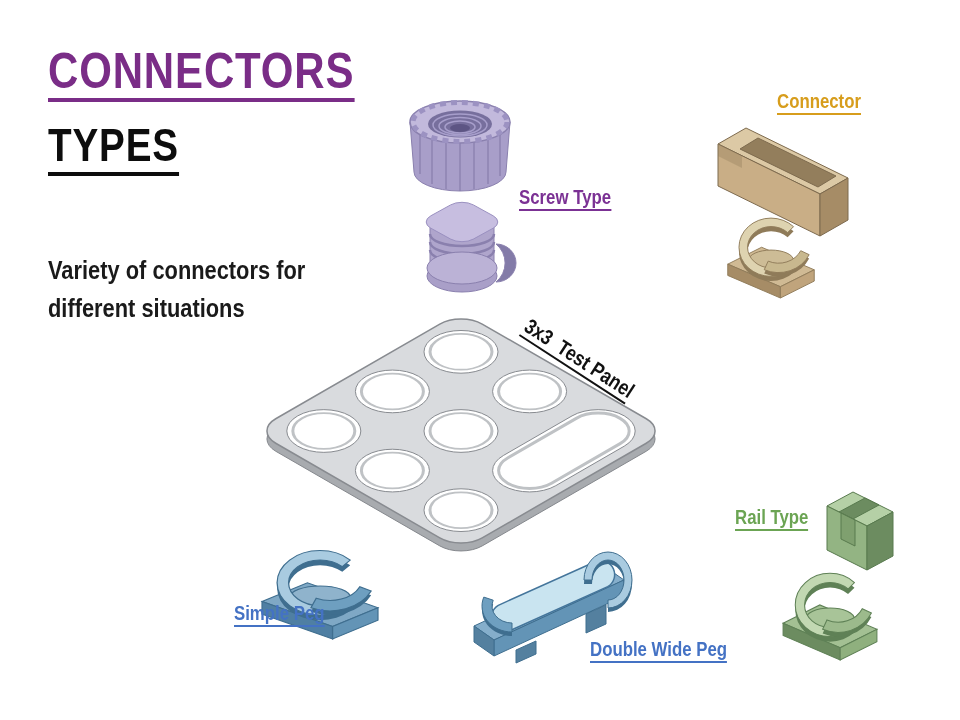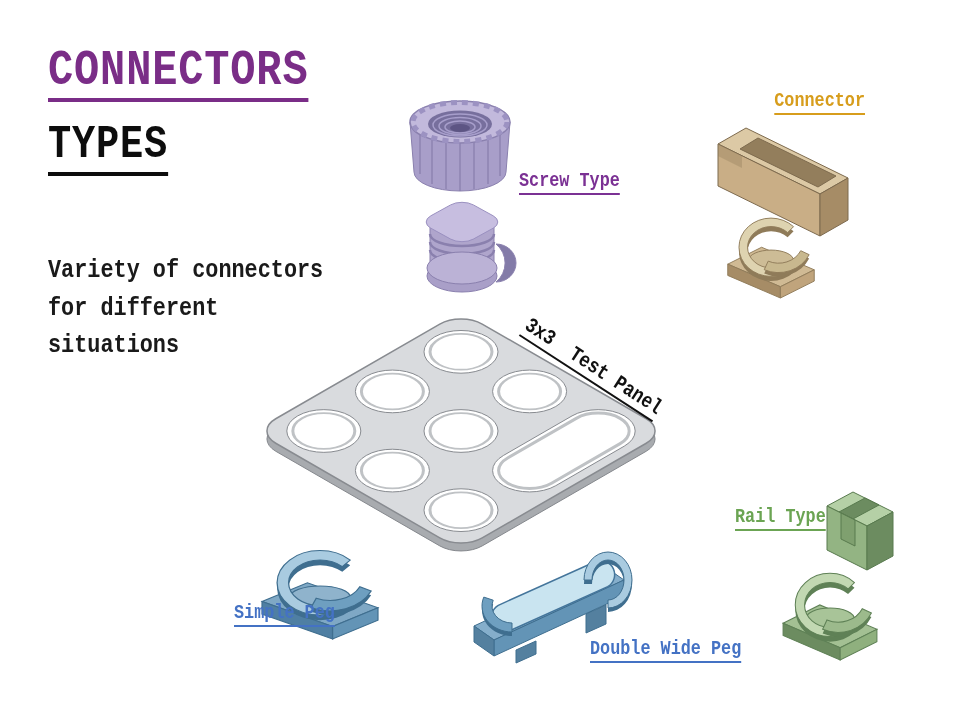--- a/index.html
+++ b/index.html
@@ -1,18 +1,18 @@
 <!DOCTYPE html>
 <html><head>
 <meta charset="utf-8">
 <style>
   html,body { margin:0; padding:0; background:#ffffff; }
   #slide {
     position:relative; width:960px; height:720px; background:#ffffff;
-    overflow:hidden; font-family:Liberation Mono, monospace;
+    overflow:hidden; font-family:Liberation Sans, sans-serif;
   }
   .abs { position:absolute; }
   
   .cond  { display:inline-block; transform:scaleX(.84); transform-origin:left top; white-space:nowrap; }
   .cond-r{ display:inline-block; transform:scaleX(.84); transform-origin:right top; white-space:nowrap; }
 
   .title1 { font-size:50px; font-weight:bold; letter-spacing:1px; color:#7A2D87;
             border-bottom:4px solid #7A2D87; padding-bottom:2px; line-height:1.0; }
   .title2 { font-size:46px; font-weight:bold; letter-spacing:1px; color:#0d0d0d;
             border-bottom:4px solid #0d0d0d; padding-bottom:4px; line-height:1.0; }
@@ -99,21 +99,21 @@
     <path d="M18,44 A32,12 0 0 0 82,44" fill="none" stroke="#8A80AE" stroke-width="2.5"></path>
     <path d="M18,52 A32,12 0 0 0 82,52" fill="none" stroke="#8A80AE" stroke-width="2.5"></path>
     <ellipse cx="50" cy="78" rx="35" ry="16" fill="#A99FC8" stroke="#8A80AE"></ellipse>
     <ellipse cx="50" cy="70" rx="35" ry="16" fill="#BBB2D6" stroke="#8A80AE"></ellipse>
     <g transform="translate(50,24) scale(1,0.55) rotate(45)">
       <rect x="-30" y="-30" width="60" height="60" rx="16" fill="#C7BEE0" stroke="#9A90C0" vector-effect="non-scaling-stroke"></rect>
     </g>
     <path d="M84,46 A20,19 0 0 1 84,84 A26,25 0 0 0 84,46 Z" fill="#837BA8" stroke="#8A80AE" stroke-width="1"></path>
   </svg>
 
-  <div class="abs" style="left:519px; top:170px;text-align:right;">
+  <div class="abs" style="left:519px; top:186px;text-align:right;">
     <span class="cond lbl lbl-purple">Screw Type</span>
   </div>
 
   <div class="abs gold-wrap" style="left:703px; top:90px;">
     <div class="line" style="text-align:center;">
       <span class="cond-r lbl lbl-gold">Connector</span>
     </div>
   </div>
 
   <svg class="abs" style="left:714px; top:118px;" width="140" height="120" viewBox="0 0 140 120">

